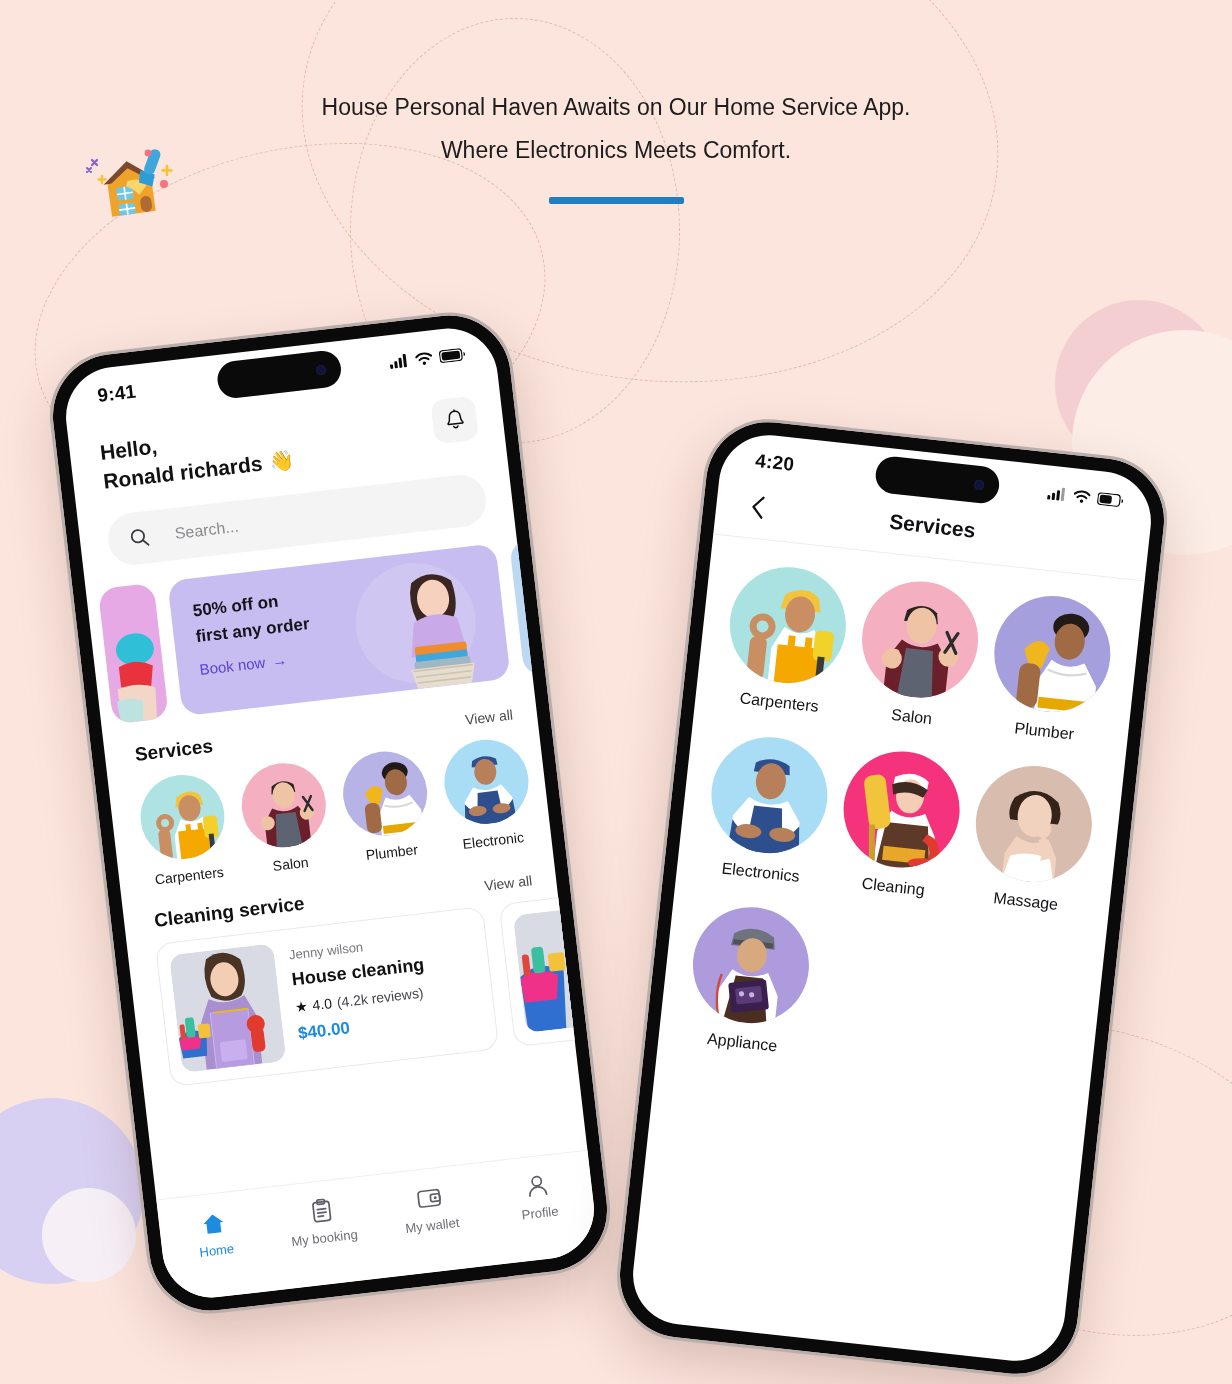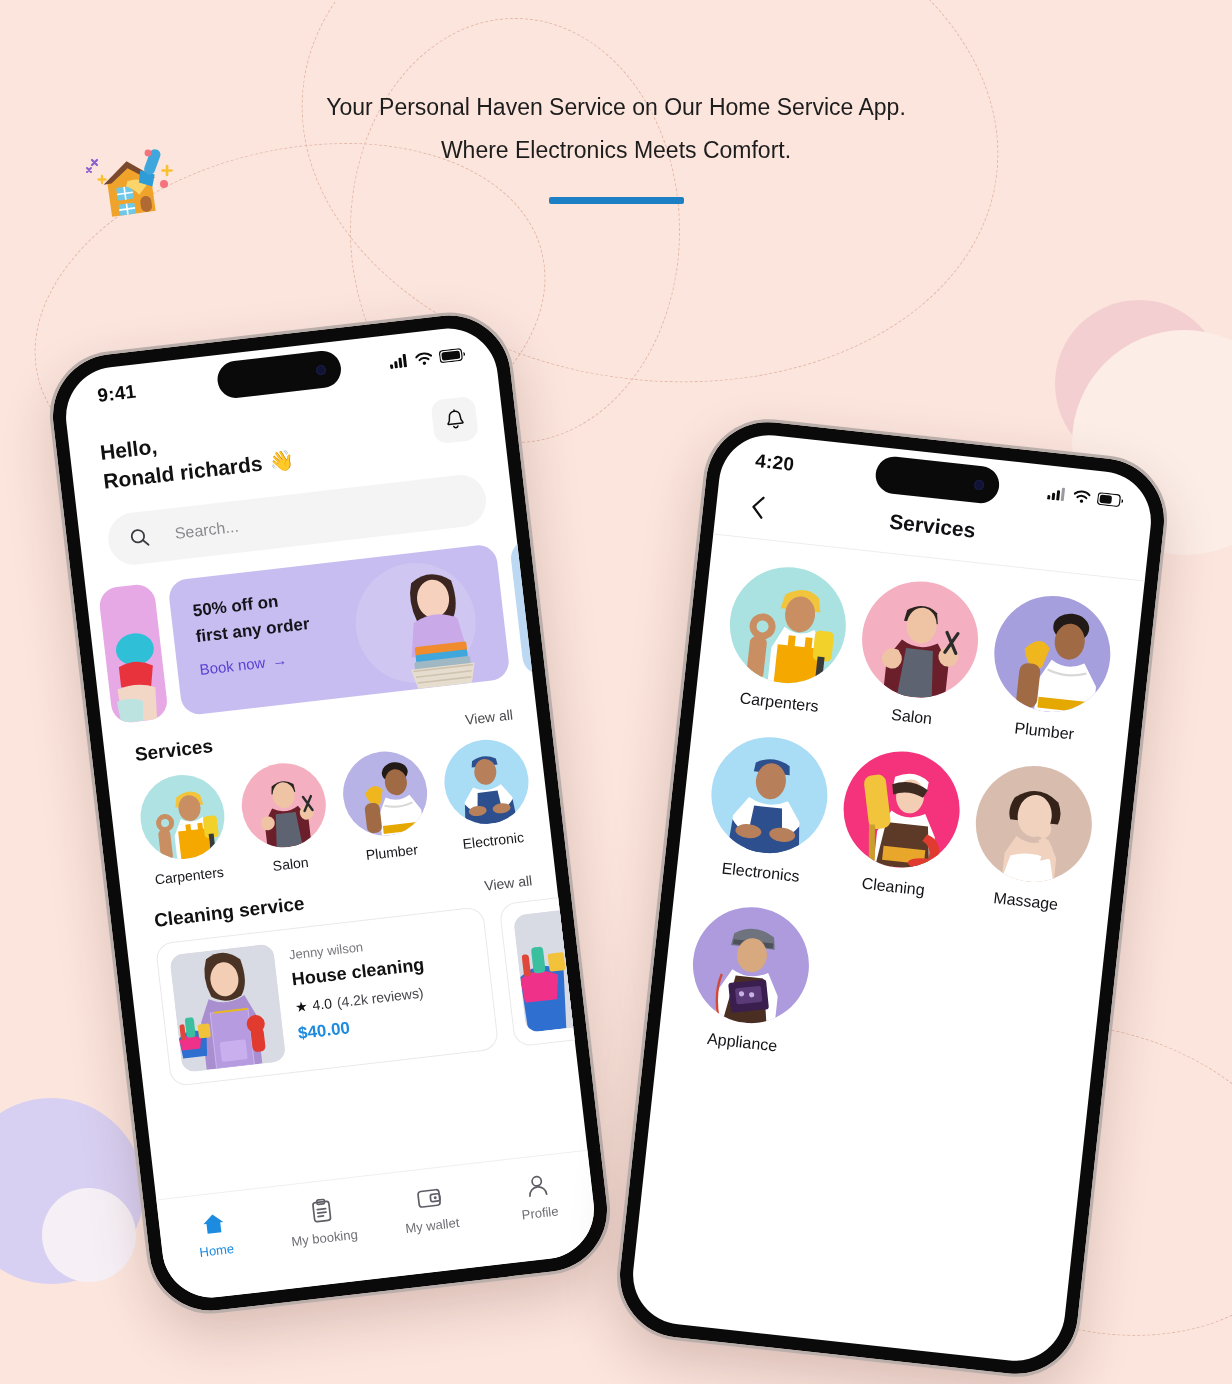--- a/index.html
+++ b/index.html
@@ -247,21 +247,21 @@
     <circle cx="70" cy="19" r="3.4" fill="#F5737C"></circle>
     <path d="M14 26 l5 5 M19 26 l-5 5" stroke="#8B5ECF" stroke-width="2.2" stroke-linecap="round"></path>
     <path d="M9 34 l4 4 M13 34 l-4 4" stroke="#8B5ECF" stroke-width="2" stroke-linecap="round"></path>
     <path d="M89 32 l0 9 M84.5 36.5 l9 0" stroke="#FBC02D" stroke-width="2.6" stroke-linecap="round"></path>
     <path d="M24 42 l0 7 M20.5 45.5 l7 0" stroke="#FBC02D" stroke-width="2.3" stroke-linecap="round"></path>
   </svg>
 </div>
 
 <div class="header">
   <div class="page-sub">
-    <div>Your Personal Haven Service on Our Home Service App.</div>
+    <div>House Personal Haven Awaits on Our Home Service App.</div>
     <div>Where Electronics Meets Comfort.</div>
   </div>
   <div class="accent-rule"></div>
 </div>
 
 <div class="phone" id="phone-home">
   <div class="phone-rim"></div>
   <div class="screen">
 
     <div class="statusbar">

